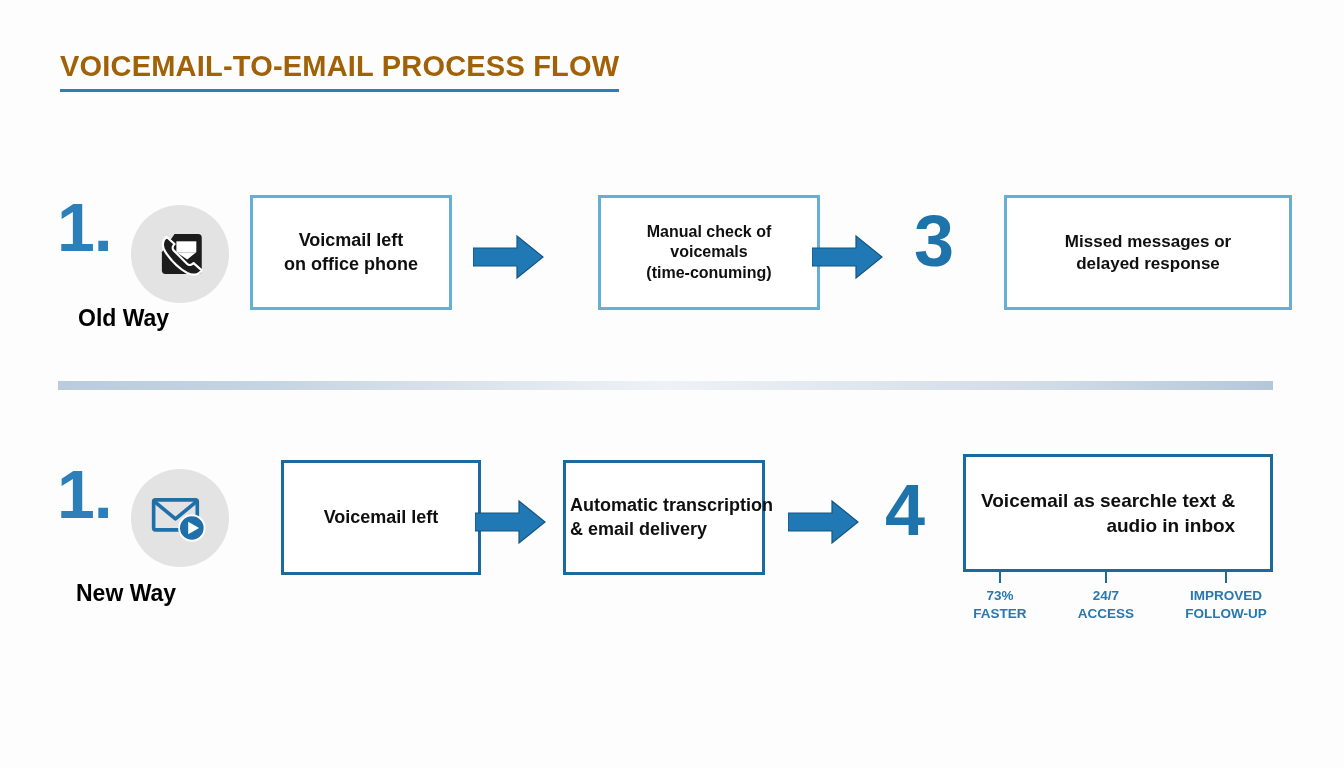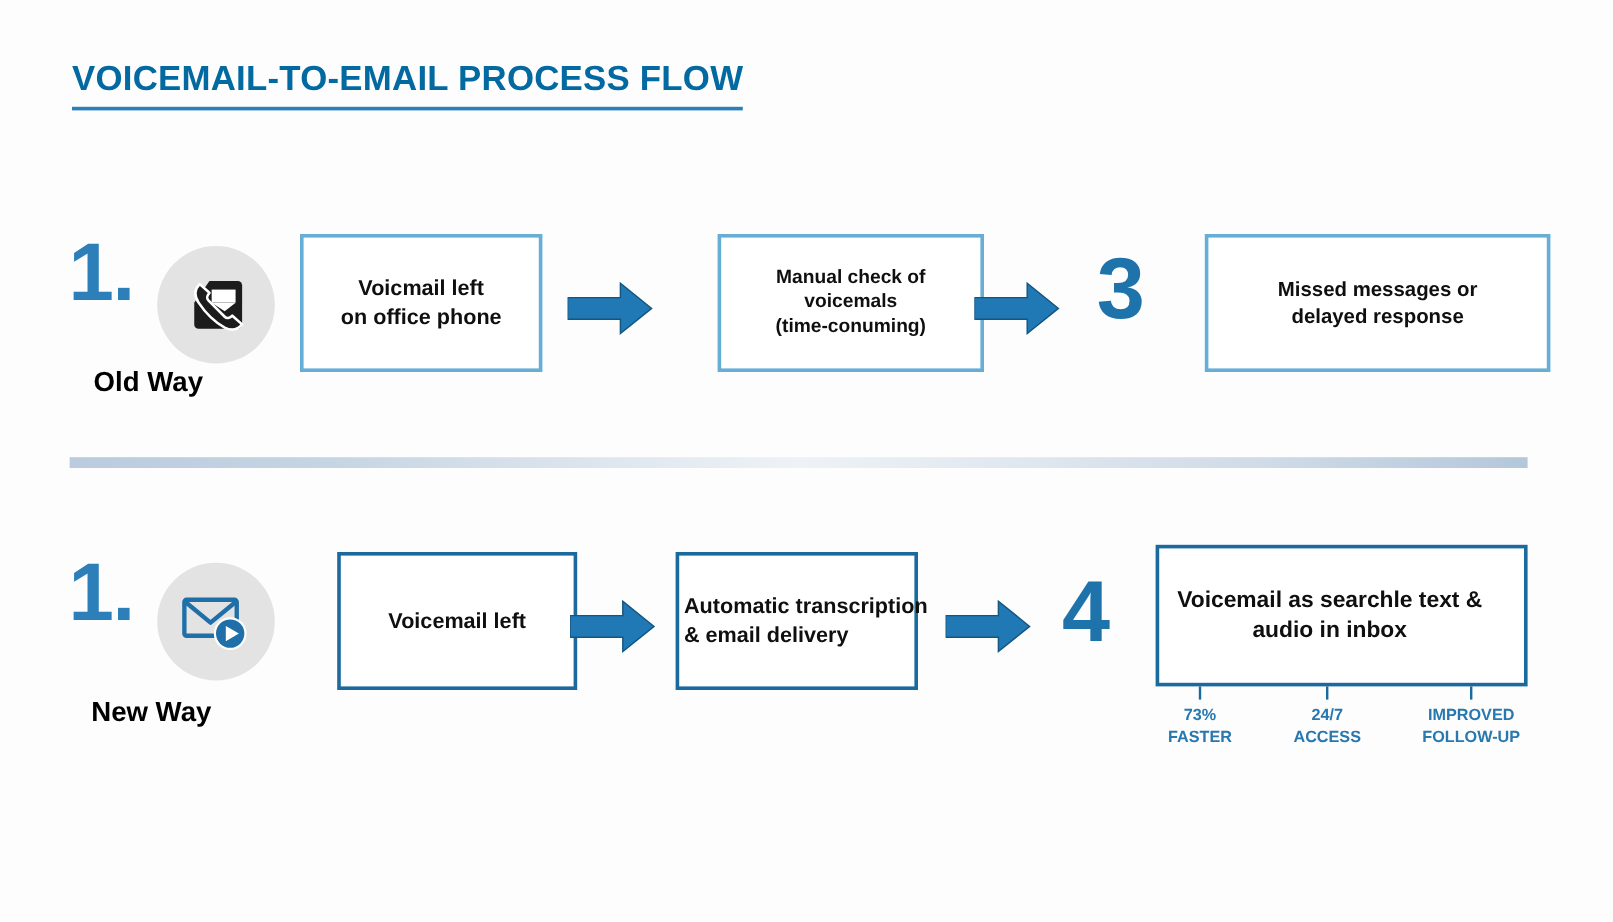--- a/index.html
+++ b/index.html
@@ -16,21 +16,21 @@
   }
 
   
   #page-title {
     position: absolute;
     left: 60px;
     top: 50px;
     font-size: 29px;
     font-weight: bold;
     letter-spacing: 0.2px;
-    color: #0369a1;
+    color: #a16207;
     padding-bottom: 6px;
     border-bottom: 3px solid #2c7fb8;
     display: inline-block;
     white-space: nowrap;
   }
 
   
   #section-divider {
     position: absolute;
     left: 58px;
@@ -117,21 +117,21 @@
     font-size: 18px; justify-content: flex-start; text-align: left;
   }
   #box-new-2 .box-text {
     position: relative;
     left: 4px;
     width: 215px;
     white-space: nowrap;
   }
   #box-new-3 {
     left: 963px; top: 2px; width: 310px; height: 118px;
-    font-size: 19px; justify-content: flex-start; text-align: center;
+    font-size: 19px; justify-content: flex-start; text-align: right;
     padding: 0 0 0 15px;
   }
   #box-new-3 .box-text { line-height: 1.33; }
 
   
   .arrow { position: absolute; }
   #arrow-old-1 { left: 473px; top: 48px; }
   #arrow-old-2 { left: 812px; top: 48px; }
   #arrow-new-1 { left: 475px; top: 46px; }
   #arrow-new-2 { left: 788px; top: 46px; }

